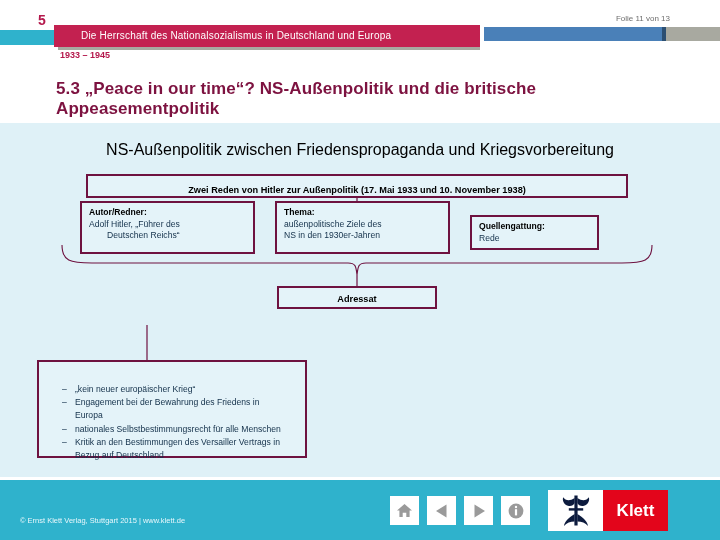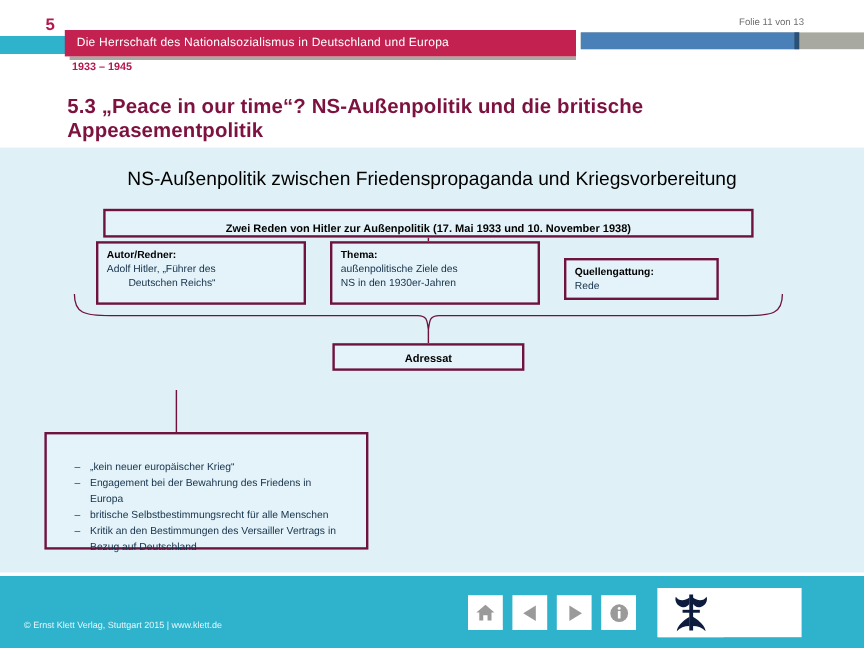--- a/index.html
+++ b/index.html
@@ -21,21 +21,21 @@
   .chapter-num{
     position:absolute;left:38px;top:12px;
     font-size:14px;font-weight:bold;color:#b4184c;
     letter-spacing:0;
   }
   .title-bar{
     position:absolute;left:54px;top:25px;width:426px;height:22px;
     background:#c32150;
   }
   .title-bar-text{
-    position:absolute;left:10px;top:5px;
+    position:absolute;left:27px;top:5px;
     color:#ffffff;font-size:10px;letter-spacing:0.2px;white-space:nowrap;
   }
   .title-bar-shadow{
     position:absolute;left:58px;top:47px;width:422px;height:3px;
     background:#a8a9a0;
   }
   .years{
     position:absolute;left:60px;top:50px;
     font-size:9px;font-weight:bold;color:#b4184c;
   }
@@ -223,21 +223,21 @@
 
     <div class="box box-adressat">
       <div class="box-inner b-title">Adressat</div>
     </div>
 
     <div class="box box-liste">
       <div class="box-inner">
         <ul class="dashlist">
           <li>„kein neuer europäischer Krieg“</li>
           <li>Engagement bei der Bewahrung des Friedens in Europa</li>
-          <li>britische Selbstbestimmungsrecht für alle Menschen</li>
+          <li>nationales Selbstbestimmungsrecht für alle Menschen</li>
           <li>Kritik an den Bestimmungen des Versailler Vertrags in Bezug auf Deutschland</li>
         </ul>
       </div>
     </div>
 
   </div>
 
   <div class="footer">
 
     <div class="copyright">© Ernst Klett Verlag, Stuttgart 2015 | www.klett.de</div>
@@ -274,17 +274,18 @@
           <g fill="#0d1b3e">
             <path d="M18.4 1.5 h3.2 v30 h-3.2 z"></path>
             <path d="M18.6 4 C13.5 7.5 9.5 6.5 7.2 3.2 C6 6.5 8 10.5 12 11.8 C15 12.8 17.6 11 18.6 9 Z"></path>
             <path d="M21.4 4 C26.5 7.5 30.5 6.5 32.8 3.2 C34 6.5 32 10.5 28 11.8 C25 12.8 22.4 11 21.4 9 Z"></path>
             <path d="M18.6 20 C12 24 8.5 28 8 32 C10.5 29 14.5 27.6 18.6 27.6 Z"></path>
             <path d="M21.4 20 C28 24 31.5 28 32 32 C29.5 29 25.5 27.6 21.4 27.6 Z"></path>
             <rect x="12.8" y="14.2" width="14.4" height="2.4"></rect>
           </g>
         </svg>
       </div>
+      <div class="logo-text">Klett</div>
     </div>
 
   </div>
 
 </div>
 
 </body></html>

